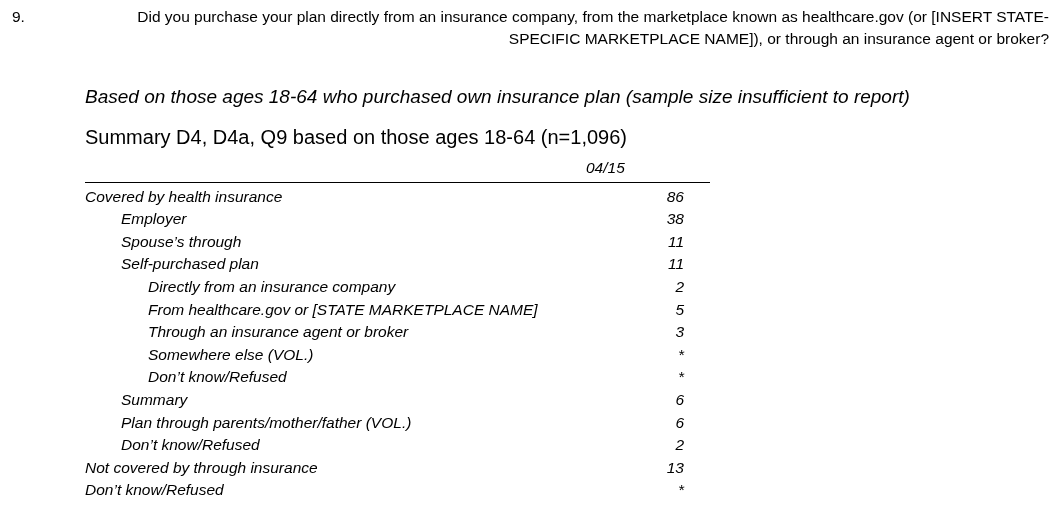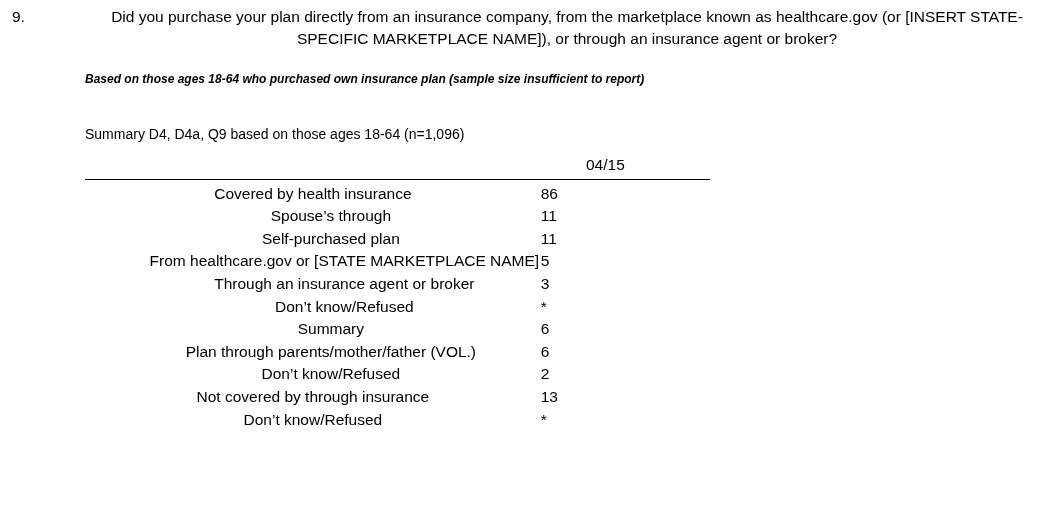--- a/index.html
+++ b/index.html
@@ -32,52 +32,52 @@
   .q-number {
     position: absolute;
     left: 12px;
     top: 0;
     font-size: 15.5px;
     line-height: 21px;
   }
   .q-text {
     font-size: 15.5px;
     line-height: 21.5px;
-    text-align: center;
+    text-align: right;
   }
   .q-subtitle {
-    margin-top: 20px;
+    margin-top: 37px;
     font-style: italic;
-    font-size: 12px;
+    font-size: 19px;
     line-height: 21px;
-    font-weight: bold;
   }
   .q-summary {
-    margin-top: 34px;
-    font-size: 14px;
+    margin-top: 20px;
+    font-size: 20px;
     line-height: 21px;
   }
   .table-wrap {
     margin-top: 9px;
     padding-left: 85px;
     padding-right: 14px;
   }
   table.data {
     border-collapse: collapse;
     width: 625px;
     font-size: 15.5px;
   }
   table.data td, table.data th {
     padding: 0;
     font-weight: normal;
     line-height: 22.6px;
     vertical-align: bottom;
+    font-style: italic;
   }
-  .col-label { width: 470px; text-align: center; }
-  .col-value { width: 155px; text-align: left; padding-right: 26px !important; }
+  .col-label { width: 470px; text-align: left; }
+  .col-value { width: 155px; text-align: right; padding-right: 26px !important; }
   .hdr-row td {
     padding-bottom: 2px !important;
   }
   .hdr-row .col-value {
     text-align: center;
     padding-right: 40px !important;
   }
   .rule-row td {
     border-bottom: 1px solid #000;
     height: 0;
@@ -111,34 +111,46 @@
         </tr>
         <tr class="rule-row">
           <td class="col-label"></td>
           <td class="col-value"></td>
         </tr>
       <tr class="first-data">
             <td class="col-label ind0">Covered by health insurance</td>
             <td class="col-value">86</td>
           </tr>
           <tr>
+            <td class="col-label ind1">Employer</td>
+            <td class="col-value">38</td>
+          </tr>
+          <tr>
             <td class="col-label ind1">Spouse’s through</td>
             <td class="col-value">11</td>
           </tr>
           <tr>
             <td class="col-label ind1">Self-purchased plan</td>
             <td class="col-value">11</td>
           </tr>
           <tr>
+            <td class="col-label ind2">Directly from an insurance company</td>
+            <td class="col-value">2</td>
+          </tr>
+          <tr>
             <td class="col-label ind2">From healthcare.gov or [STATE MARKETPLACE NAME]</td>
             <td class="col-value">5</td>
           </tr>
           <tr>
             <td class="col-label ind2">Through an insurance agent or broker</td>
             <td class="col-value">3</td>
+          </tr>
+          <tr>
+            <td class="col-label ind2">Somewhere else (VOL.)</td>
+            <td class="col-value">*</td>
           </tr>
           <tr>
             <td class="col-label ind2">Don’t know/Refused</td>
             <td class="col-value">*</td>
           </tr>
           <tr>
             <td class="col-label ind1">Summary</td>
             <td class="col-value">6</td>
           </tr>
           <tr>

